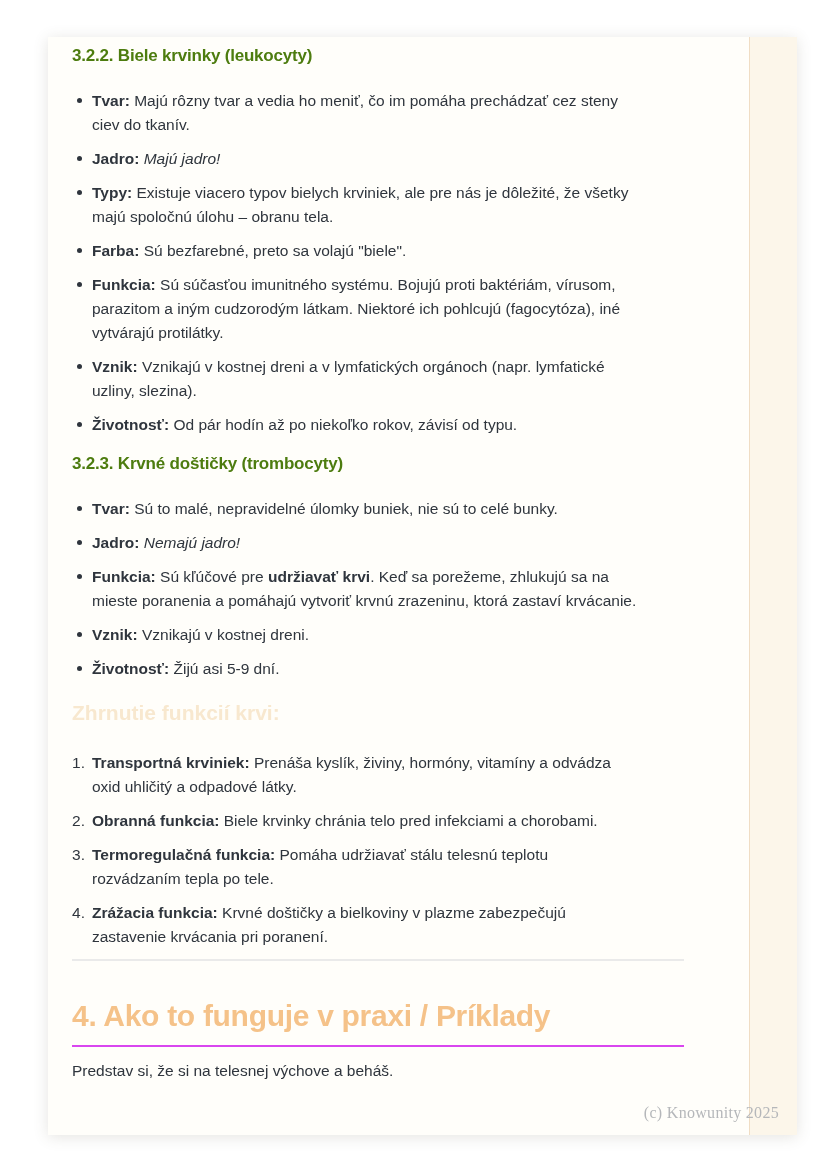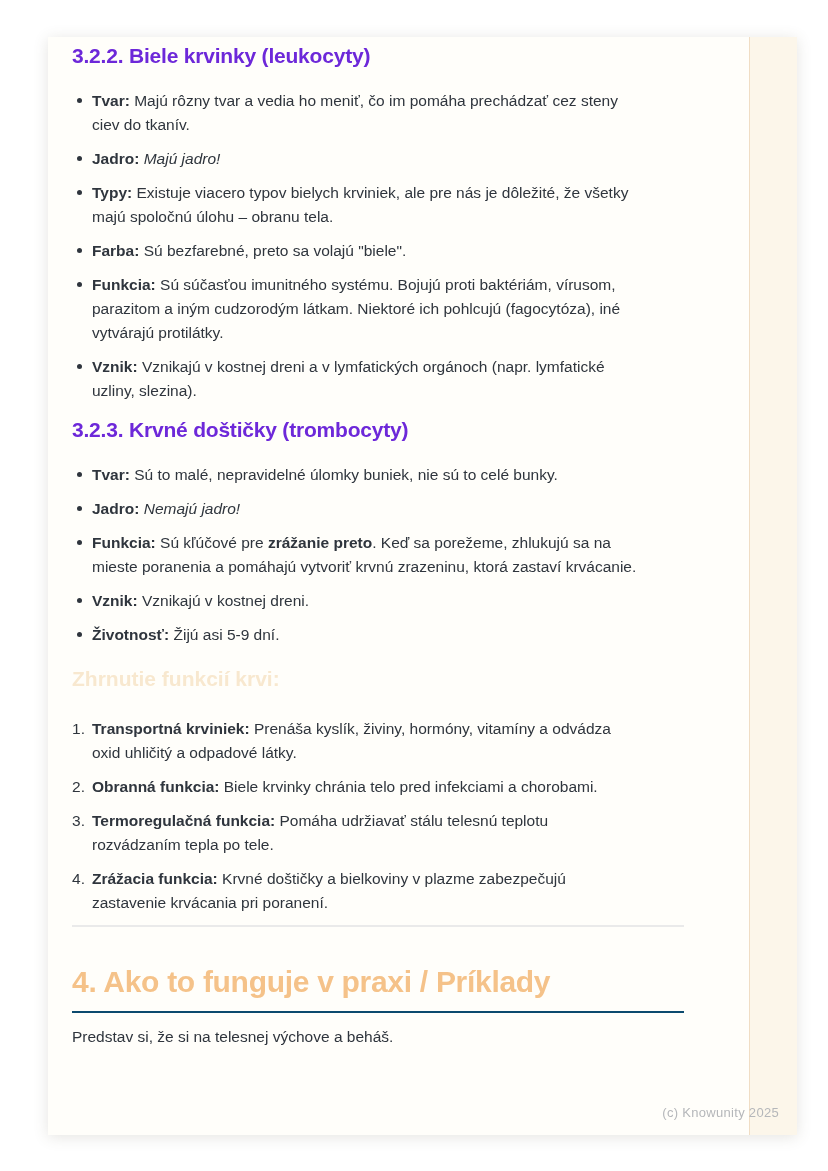--- a/index.html
+++ b/index.html
@@ -32,44 +32,44 @@
   .content {
     position: absolute;
     left: 24px;
     top: 6px;
     width: 612px;
     color: #2f353d;
     font-size: 15.5px;
     line-height: 24px;
   }
   .content h3 {
-    font-size: 21px;
+    font-size: 17px;
     line-height: 26px;
     font-weight: 700;
-    color: #6d28d9;
+    color: #4d7c0f;
     letter-spacing: -0.2px;
     margin: 0 0 20px 0;
   }
   .content h3:not(:first-child) { margin-top: 14px; }
   .content h2 {
     font-size: 21px;
     line-height: 28px;
     font-weight: 700;
     color: #f8e8cf;
     margin: 18px 0 24px 0;
   }
   .content h1 {
     font-size: 30px;
     line-height: 38px;
     font-weight: 800;
     color: #f5c289;
     letter-spacing: -0.3px;
     margin: 36px 0 0 0;
     padding-bottom: 10px;
-    border-bottom: 2px solid #0c4a6e;
+    border-bottom: 2px solid #d946ef;
   }
   .content p { margin: 12px 0 0 0; max-width: 560px; }
   .content hr {
     border: none;
     border-top: 2px solid #eaeaea;
     margin: 8px 0 0 0;
     width: 612px;
   }
   .content ul, .content ol {
     list-style: none;
@@ -99,47 +99,49 @@
     position: absolute;
     left: 0;
     top: 0;
   }
   .b { font-weight: 700; }
   .i { font-style: italic; }
   .footer {
     position: absolute;
     right: 18px;
     bottom: 16px;
-    font-size: 13px;
+    font-size: 16px;
     line-height: 12px;
     color: #b5b7ba;
     letter-spacing: 0.3px;
     z-index: 2;
+    font-family: Liberation Serif, serif;
   }
 </style>
 </head>
 <body>
 
 <div class="sheet">
   <div class="edge-strip"></div>
   <main class="content">
       <h3>3.2.2. Biele krvinky (leukocyty)</h3>
       <ul>
         <li><span class="b">Tvar:</span><span> Majú rôzny tvar a vedia ho meniť, čo im pomáha prechádzať cez steny ciev do tkanív.</span></li>
         <li><span class="b">Jadro:</span><span> </span><span class="i">Majú jadro!</span></li>
         <li><span class="b">Typy:</span><span> Existuje viacero typov bielych krviniek, ale pre nás je dôležité, že všetky majú spoločnú úlohu – obranu tela.</span></li>
         <li><span class="b">Farba:</span><span> Sú bezfarebné, preto sa volajú "biele".</span></li>
         <li><span class="b">Funkcia:</span><span> Sú súčasťou imunitného systému. Bojujú proti baktériám, vírusom, parazitom a iným cudzorodým látkam. Niektoré ich pohlcujú (fagocytóza), iné vytvárajú protilátky.</span></li>
         <li><span class="b">Vznik:</span><span> Vznikajú v kostnej dreni a v lymfatických orgánoch (napr. lymfatické uzliny, slezina).</span></li>
+        <li><span class="b">Životnosť:</span><span> Od pár hodín až po niekoľko rokov, závisí od typu.</span></li>
       </ul>
       <h3>3.2.3. Krvné doštičky (trombocyty)</h3>
       <ul>
         <li><span class="b">Tvar:</span><span> Sú to malé, nepravidelné úlomky buniek, nie sú to celé bunky.</span></li>
         <li><span class="b">Jadro:</span><span> </span><span class="i">Nemajú jadro!</span></li>
-        <li><span class="b">Funkcia:</span><span> Sú kľúčové pre </span><span class="b">zrážanie preto</span><span>. Keď sa porežeme, zhlukujú sa na mieste poranenia a pomáhajú vytvoriť krvnú zrazeninu, ktorá zastaví krvácanie.</span></li>
+        <li><span class="b">Funkcia:</span><span> Sú kľúčové pre </span><span class="b">udržiavať krvi</span><span>. Keď sa porežeme, zhlukujú sa na mieste poranenia a pomáhajú vytvoriť krvnú zrazeninu, ktorá zastaví krvácanie.</span></li>
         <li><span class="b">Vznik:</span><span> Vznikajú v kostnej dreni.</span></li>
         <li><span class="b">Životnosť:</span><span> Žijú asi 5-9 dní.</span></li>
       </ul>
       <h2>Zhrnutie funkcií krvi:</h2>
       <ol>
         <li><span class="b">Transportná krviniek:</span><span> Prenáša kyslík, živiny, hormóny, vitamíny a odvádza oxid uhličitý a odpadové látky.</span></li>
         <li><span class="b">Obranná funkcia:</span><span> Biele krvinky chránia telo pred infekciami a chorobami.</span></li>
         <li><span class="b">Termoregulačná funkcia:</span><span> Pomáha udržiavať stálu telesnú teplotu rozvádzaním tepla po tele.</span></li>
         <li><span class="b">Zrážacia funkcia:</span><span> Krvné doštičky a bielkoviny v plazme zabezpečujú zastavenie krvácania pri poranení.</span></li>
       </ol>

